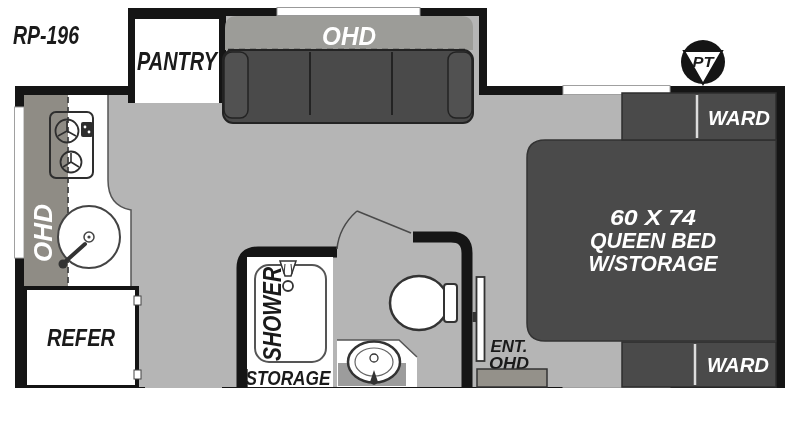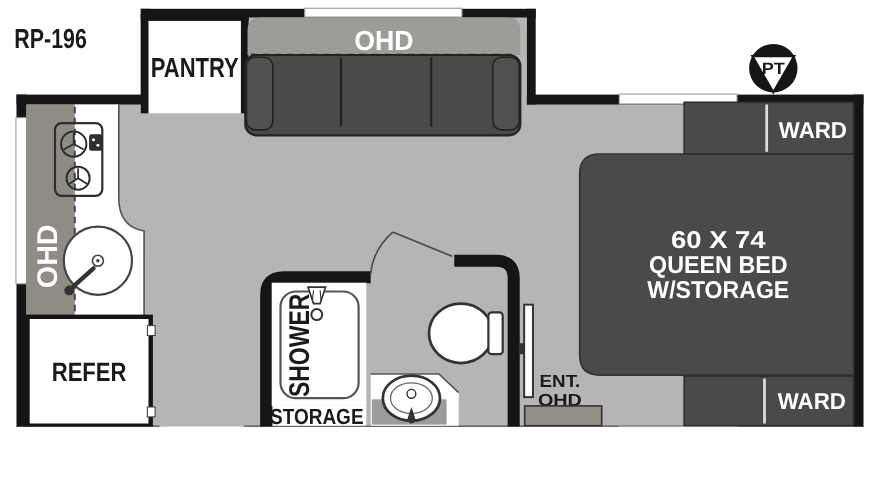--- a/index.html
+++ b/index.html
@@ -1,16 +1,16 @@
 <!DOCTYPE html>
 <html><head>
 <meta charset="utf-8">
 <style>
   html,body{margin:0;padding:0;background:#ffffff;}
-  .stage{position:relative;width:800px;height:388px;background:#ffffff;overflow:hidden;}
+  .stage{position:relative;width:800px;height:388px;background:#ffffff;overflow:hidden;font-style:italic;}
   svg text{font-family:"Liberation Sans","DejaVu Sans",sans-serif;font-weight:bold;}
   .lbl-dark{fill:#1a1a1a;}
   .lbl-white{fill:#ffffff;}
 </style>
 </head>
 <body>
 
 <div class="stage">
 <svg width="800" height="440" viewBox="0 0 800 440">
 

